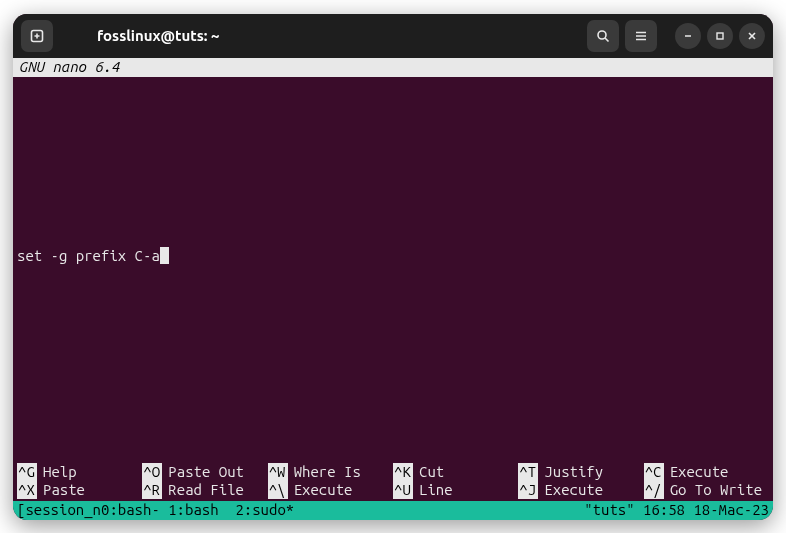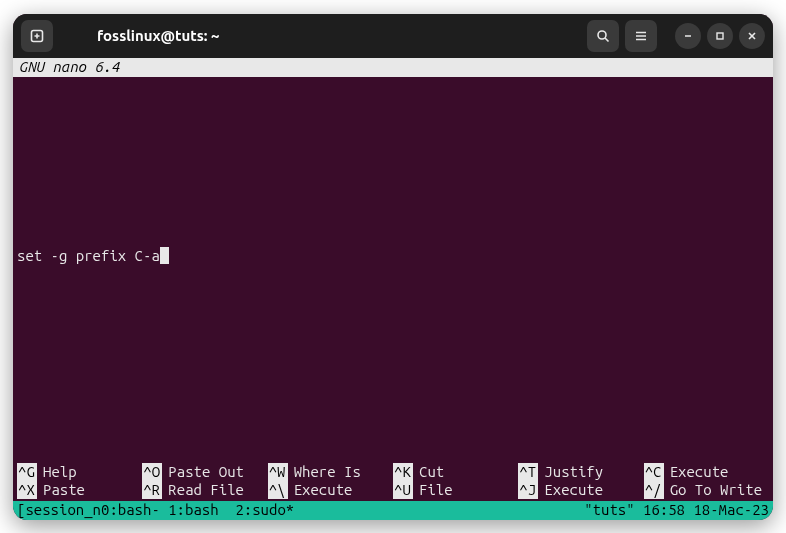--- a/index.html
+++ b/index.html
@@ -216,21 +216,21 @@
         <div class="help-item">
             <span class="help-key">^R</span>
             <span>Read File</span>
           </div>
         <div class="help-item">
             <span class="help-key">^\</span>
             <span>Execute</span>
           </div>
         <div class="help-item">
             <span class="help-key">^U</span>
-            <span>File</span>
+            <span>Line</span>
           </div>
         <div class="help-item">
             <span class="help-key">^J</span>
             <span>Execute</span>
           </div>
         <div class="help-item">
             <span class="help-key">^/</span>
             <span>Go To Write</span>
           </div>
       </div>

